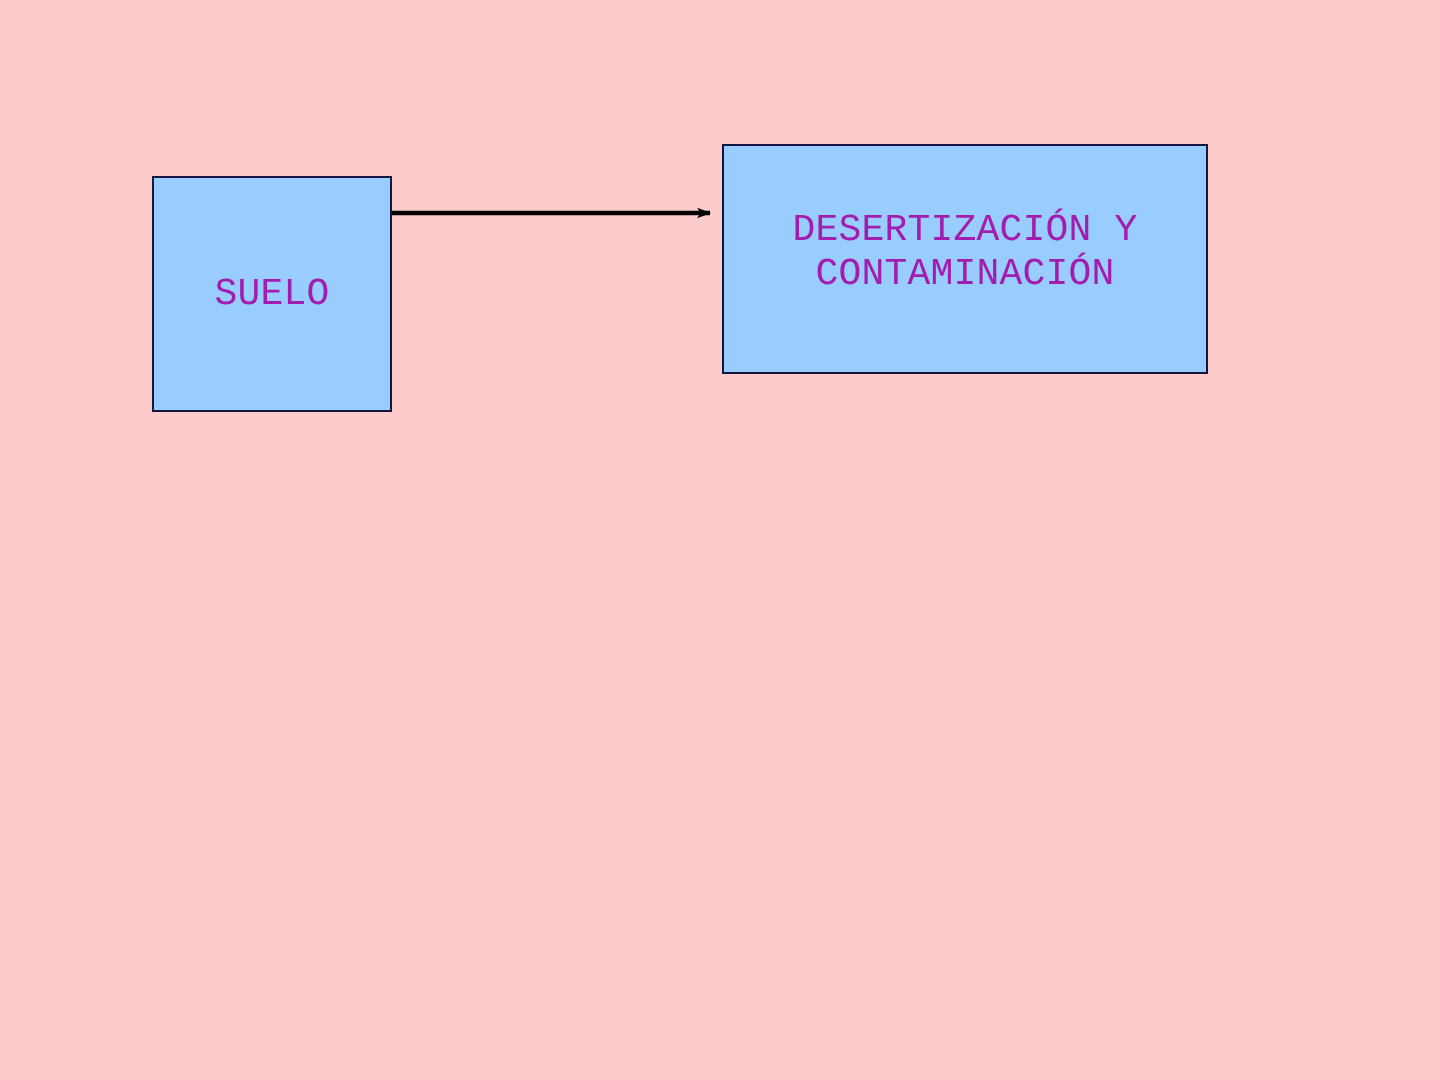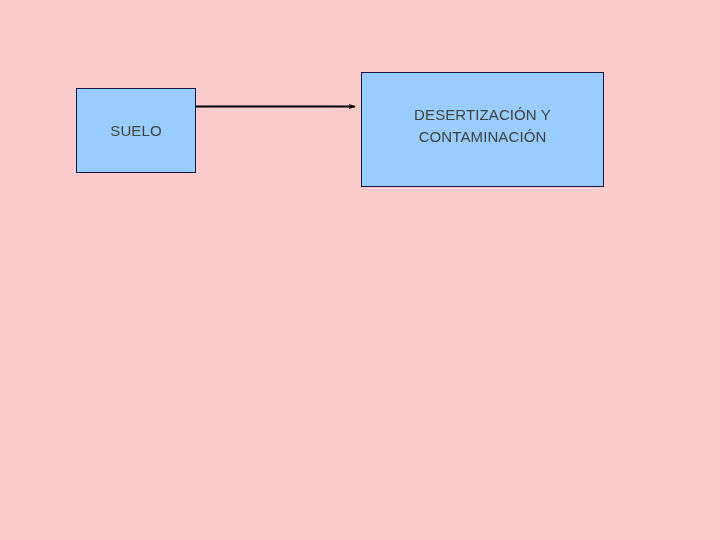--- a/index.html
+++ b/index.html
@@ -23,33 +23,33 @@
     position: absolute;
     box-sizing: border-box;
     background: #99ccff;
     border: 1px solid #14143c;
     display: flex;
     align-items: center;
     justify-content: center;
     text-align: center;
   }
   .node-label {
-    color: #404040;
-    font-family: Liberation Sans, sans-serif;
-    font-size: 15px;
+    color: #a21caf;
+    font-family: Liberation Mono, monospace;
+    font-size: 19px;
     line-height: 22px;
     letter-spacing: 0.1px;
     white-space: pre-line;
     -webkit-font-smoothing: none;
   }
   #node-suelo {
     left: 76px;
     top: 88px;
     width: 120px;
-    height: 85px;
+    height: 118px;
   }
   #node-desertizacion {
     left: 361px;
     top: 72px;
     width: 243px;
     height: 115px;
     padding-bottom: 7px;
   }
   #connector-layer {
     position: absolute;

